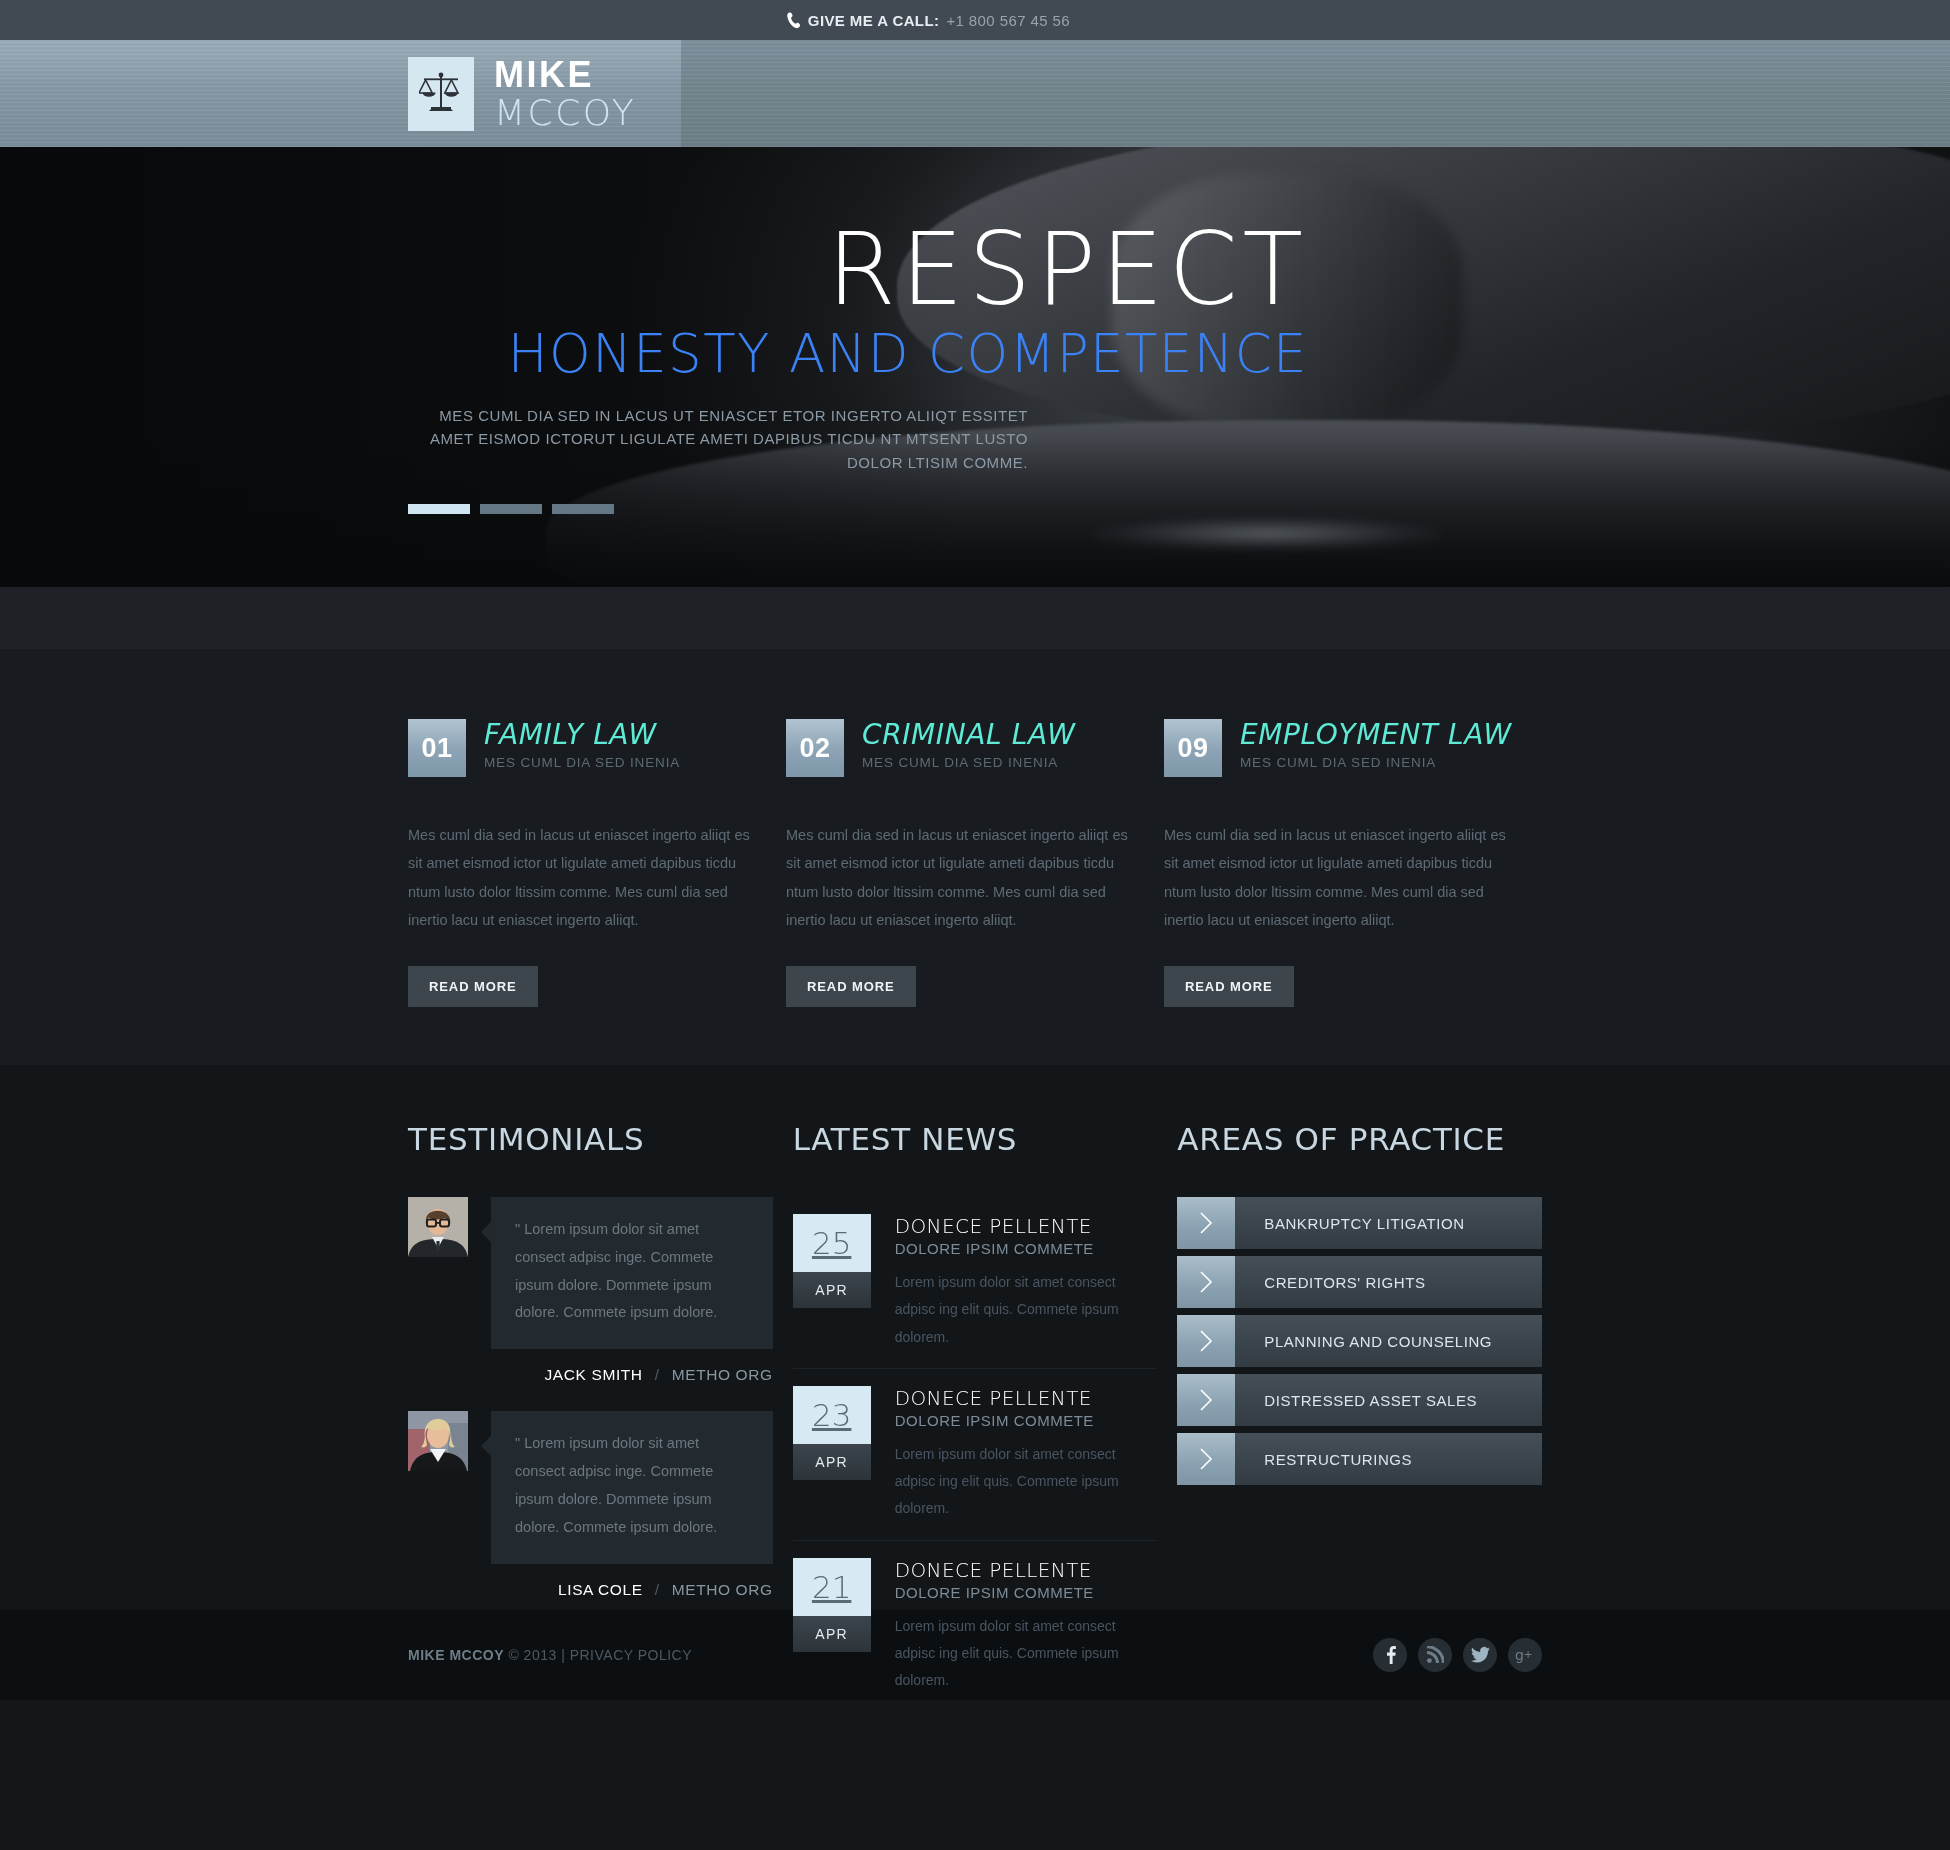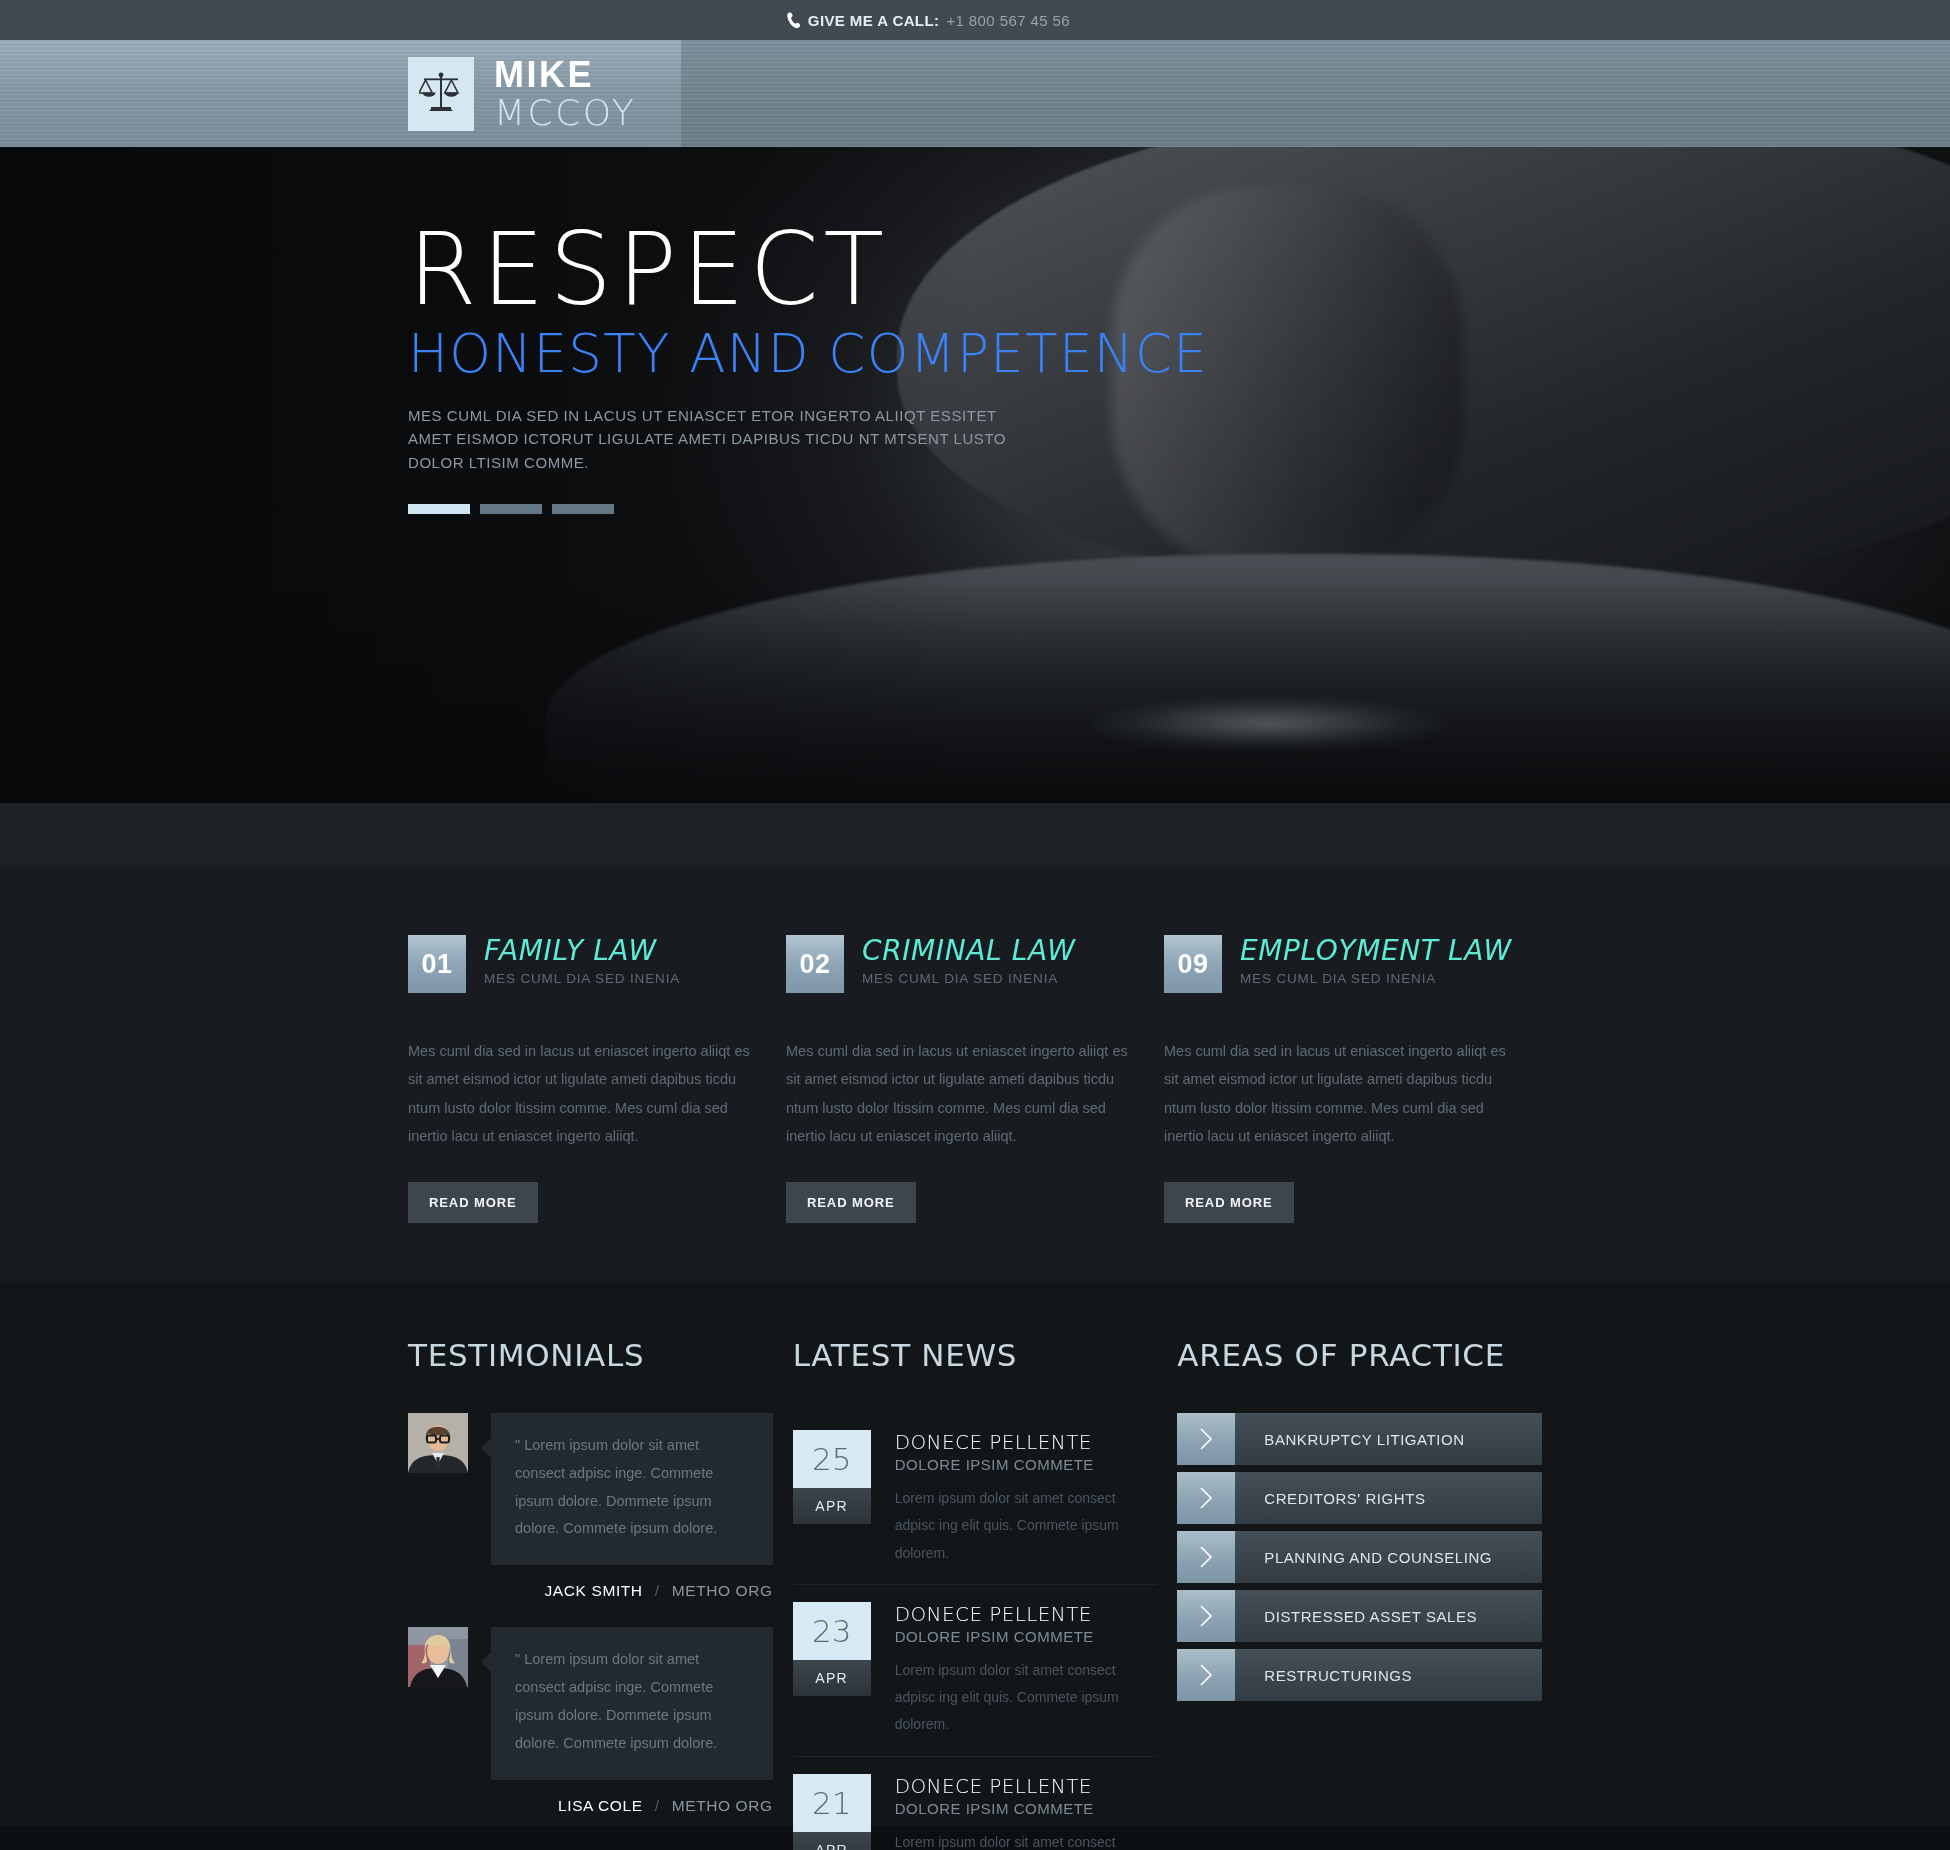--- a/index.html
+++ b/index.html
@@ -60,21 +60,21 @@
   }
 
   .nav { position:absolute; right:380px; top:85px; display:flex; align-items:center; gap:0px; }
   .nav a {
     color:#ffffff; font-size:16px; letter-spacing:1.1px;
     text-decoration:none; padding:11px 19px; display:block; white-space:nowrap;
   }
   .nav a.active { background:#cde2ed; color:#6f8492; }
 
   
-  .hero { position:relative; height:656px; overflow:hidden; background:#0d0f11; }
+  .hero { position:relative; height:440px; overflow:hidden; background:#0d0f11;text-align:right; }
   .hero .photo { position:absolute; inset:0; }
   .hero .g1 {
     position:absolute; inset:0;
     background:
       radial-gradient(ellipse 700px 430px at 68% 40%, #5d6167 0%, #34383d 38%, #1a1c1f 70%, #0e1012 100%);
   }
   .hero .gavel-head {
     position:absolute; left:46%; top:-6%; width:62%; height:72%;
     background:linear-gradient(158deg,#55595f 0%,#3a3d42 32%,#222529 62%,#141619 100%);
     border-radius:46% 40% 42% 38%/52% 46% 48% 44%;
@@ -190,20 +190,21 @@
 
   
   .news-item { display:flex; gap:24px; padding:17px 0; }
   .news-item + .news-item { border-top:1px solid #1e2327; }
   .news-date { width:78px; flex:none; }
   .news-day {
     height:58px; background:#d7e9f2; color:#5a6b77;
     font-size:31px; font-weight:300; display:flex;
     align-items:center; justify-content:center;
     font-family:"DejaVu Sans", sans-serif;
+    text-decoration:underline;
   }
   .news-mon {
     height:36px; background:linear-gradient(180deg,#3c454c 0%,#2c343a 100%);
     color:#e3ecf1; font-size:14px; letter-spacing:1.3px;
     display:flex; align-items:center; justify-content:center;
   }
   .news-h {
     color:#ffffff; font-size:20px; font-weight:300; letter-spacing:.4px;
     font-family:"DejaVu Sans", sans-serif;
   }

